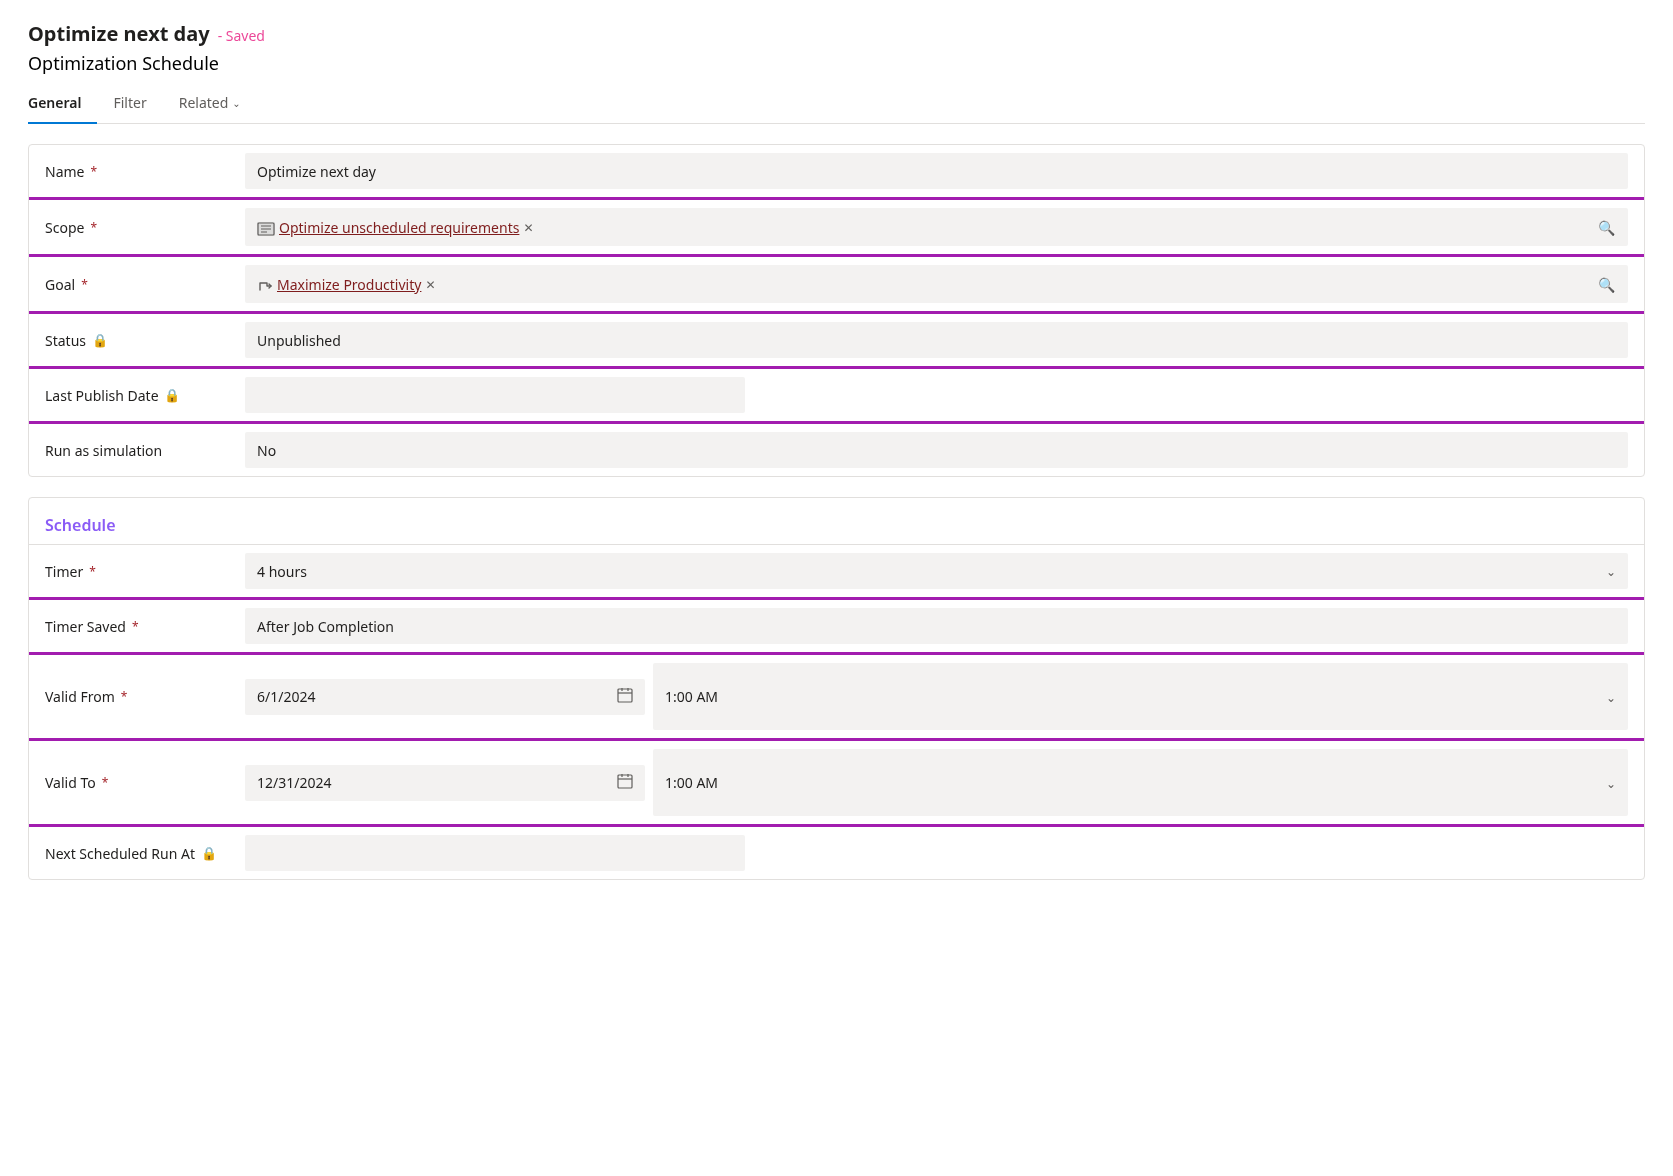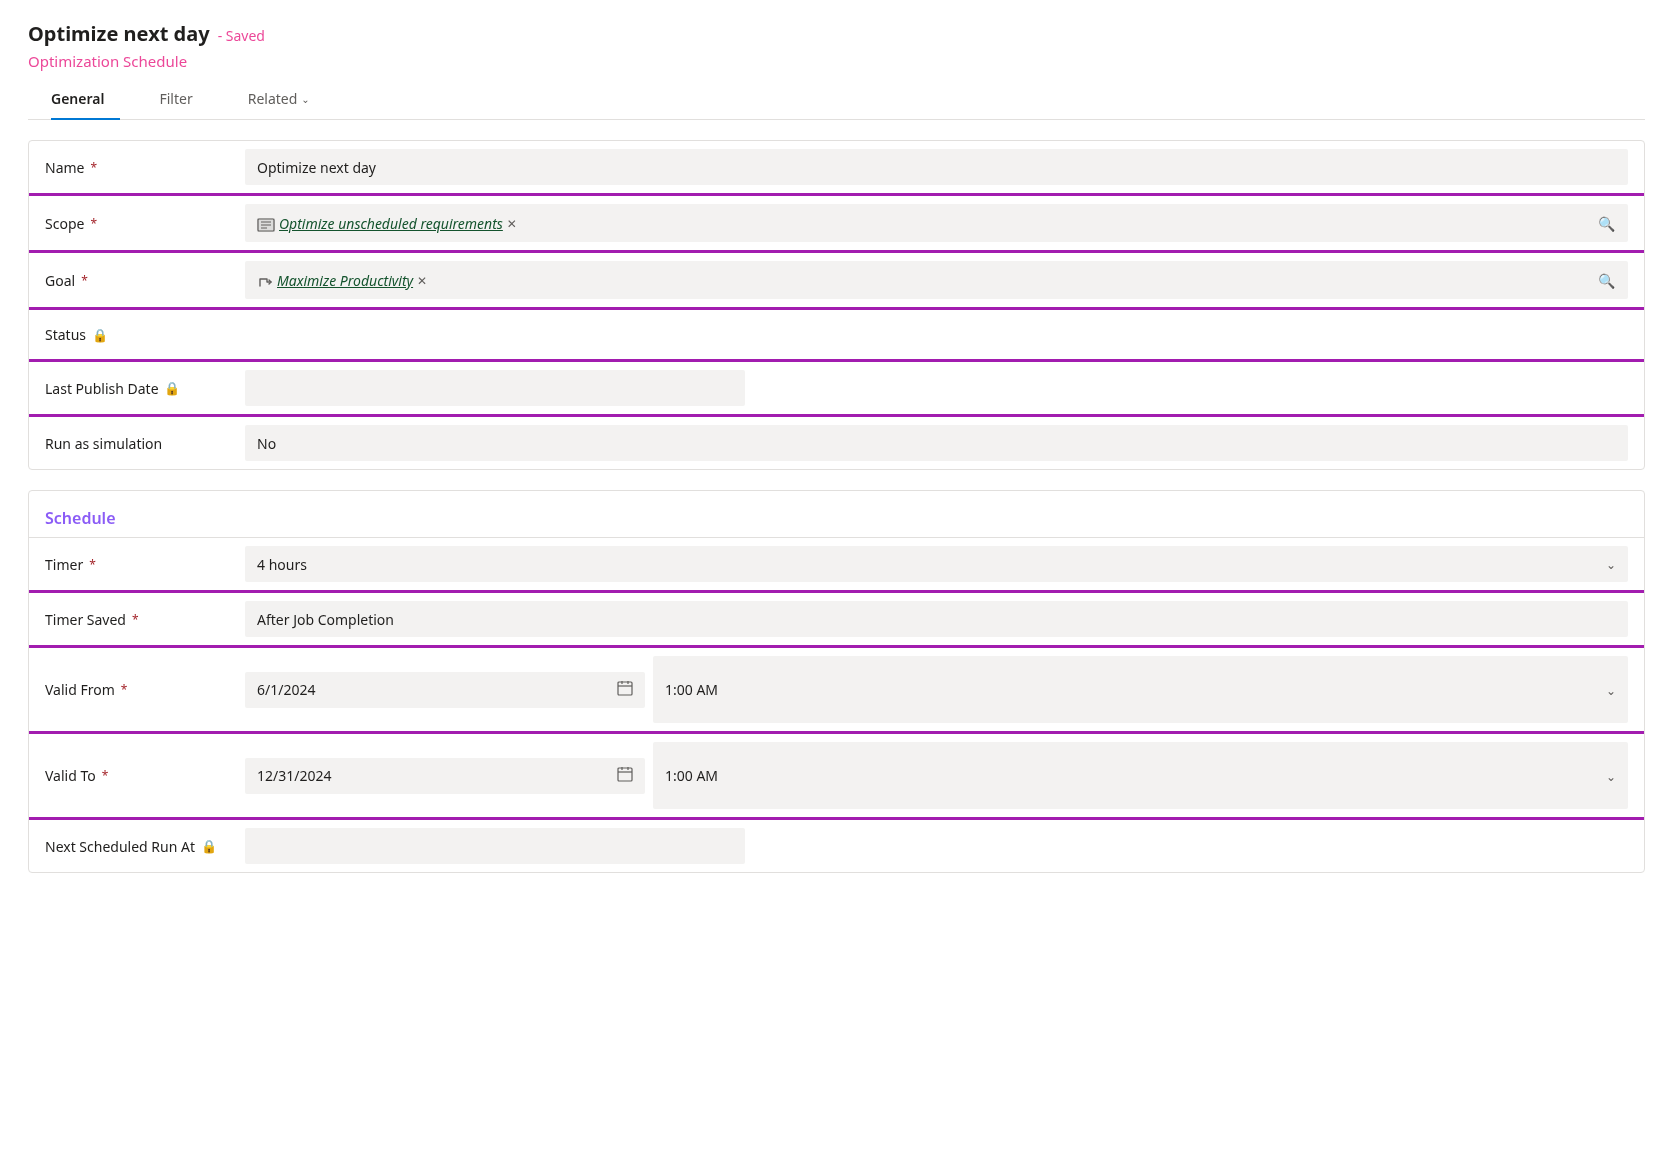--- a/index.html
+++ b/index.html
@@ -30,43 +30,42 @@
       color: #201f1e;
     }
 
     .page-saved {
       font-size: 14px;
       color: #ec4899;
       font-weight: 400;
     }
 
     .page-subtitle {
-      font-size: 15px;
-      color: #ec4899;
+      font-size: 18px;
+      color: #000000;
       margin-bottom: 4px;
     }
 
     .tabs {
       display: flex;
       gap: 0;
       border-bottom: 1px solid #e1dfdd;
       margin-top: 8px;
     }
 
     .tab {
       padding: 10px 16px;
       cursor: pointer;
       font-size: 14px;
       color: #605e5c;
       border-bottom: 2px solid transparent;
       margin-bottom: -1px;
       display: flex;
       align-items: center;
       gap: 4px;
-      margin-left: 23px;
     }
 
     .tab.active {
       color: #201f1e;
       font-weight: 600;
       border-bottom: 2px solid #0078d4;
     }
 
     .tab:first-child {
       padding-left: 0;
@@ -135,24 +134,23 @@
       font-size: 14px;
       color: #201f1e;
       position: relative;
     }
 
     .field-value.with-search {
       padding-right: 40px;
     }
 
     .field-link {
-      color: #14532d;
+      color: #7f1d1d;
       text-decoration: underline;
       cursor: pointer;
-      font-style: italic;
     }
 
     .tag-icon {
       font-size: 16px;
       color: #605e5c;
     }
 
     .tag-x {
       color: #605e5c;
       cursor: pointer;
@@ -315,20 +313,23 @@
           <span class="field-link">Maximize Productivity</span>
           <span class="tag-x">✕</span>
           <span class="search-icon-right">🔍</span>
         </div>
       </div>
 
       <div class="form-row">
         <div class="field-label">
           <span>Status</span>
           <span class="lock-icon">🔒</span>
+        </div>
+        <div class="field-value">
+          <span>Unpublished</span>
         </div>
       </div>
 
       <div class="form-row">
         <div class="field-label">
           <span>Last Publish Date</span>
           <span class="lock-icon">🔒</span>
         </div>
         <div class="last-publish-field">
           <span></span>

